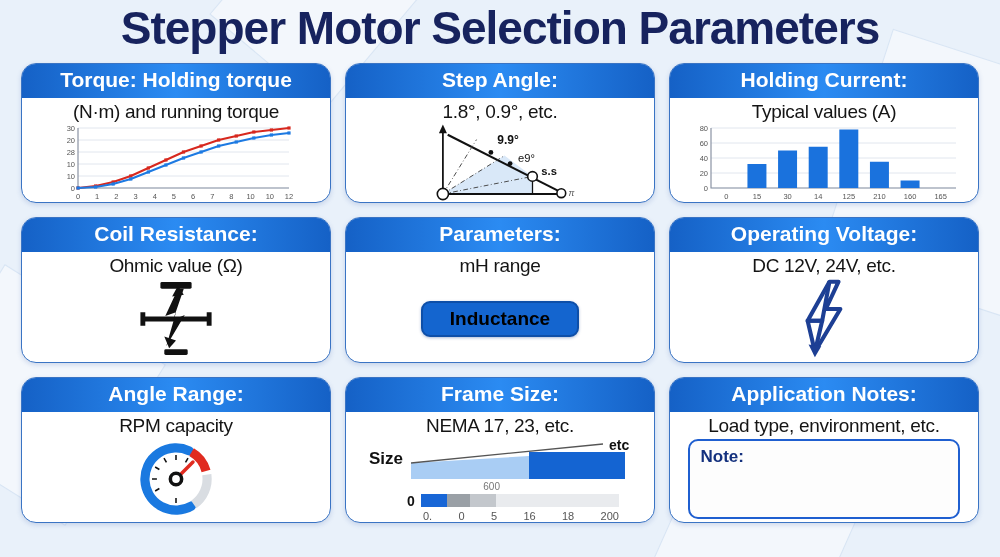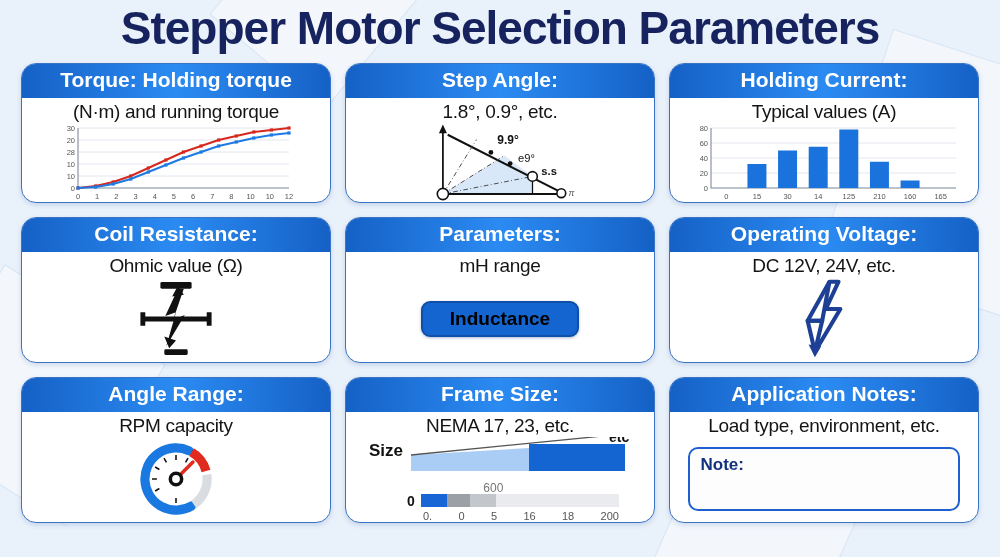--- a/index.html
+++ b/index.html
@@ -47,31 +47,31 @@
 
   svg text { font-family:"Liberation Sans", sans-serif; }
 
   .pill-btn {
     background:#1465cf; color:#000000; font-weight:bold; font-size:19px;
     border:2px solid #0e4fa8; border-radius:9px; padding:5px 27px; cursor:pointer;
     box-shadow:0 1px 3px rgba(20,60,140,.35);
   }
 
   .note-box {
-    width:88%; height:64px; background:#fdfdfd;
+    width:88%; height:80px; background:#fdfdfd;
     border:2px solid #1f5fd0; border-radius:10px;
     padding:6px 10px; align-self:center;
   }
   .note-label { color:#14317e; font-weight:bold; font-size:17px; }
 
   
   .fs-row { display:flex; align-items:center; gap:8px; margin-top:2px; }
   .fs-size-label { font-size:17px; font-weight:bold; color:#111; }
   .fs-scale-wrap { width:212px; margin-left:26px; }
-  .fs-scale-top { font-size:12px; color:#777; padding-left:36%; height:12px;margin-top:8px; }
+  .fs-scale-top { font-size:10px; color:#777; padding-left:36%; height:12px; }
   .fs-scale-row { display:flex; align-items:center; gap:6px; }
   .fs-zero { font-size:14px; font-weight:bold; color:#111; }
   .fs-bar { flex:1; height:13px; display:flex; }
   .fs-bar .seg1 { width:13%; background:#1866d6; }
   .fs-bar .seg2 { width:12%; background:#9aa0a6; }
   .fs-bar .seg3 { width:13%; background:#c3c7cc; }
   .fs-bar .seg4 { width:62%; background:#e9ebee; }
   .fs-ticks { display:flex; justify-content:space-between; font-size:11px; color:#555; padding-left:16px; margin-top:1px; }
 </style>
 </head>

